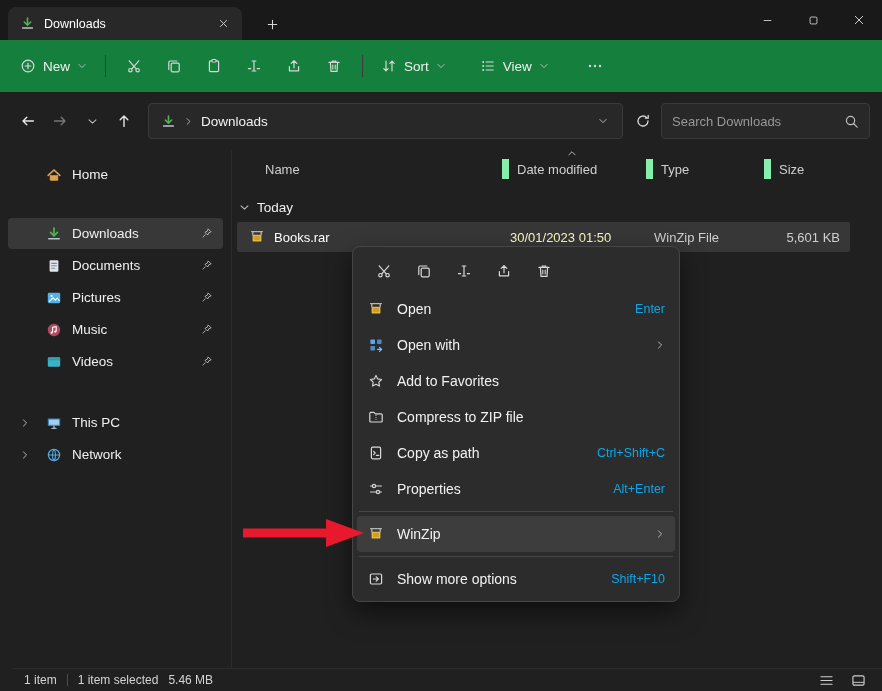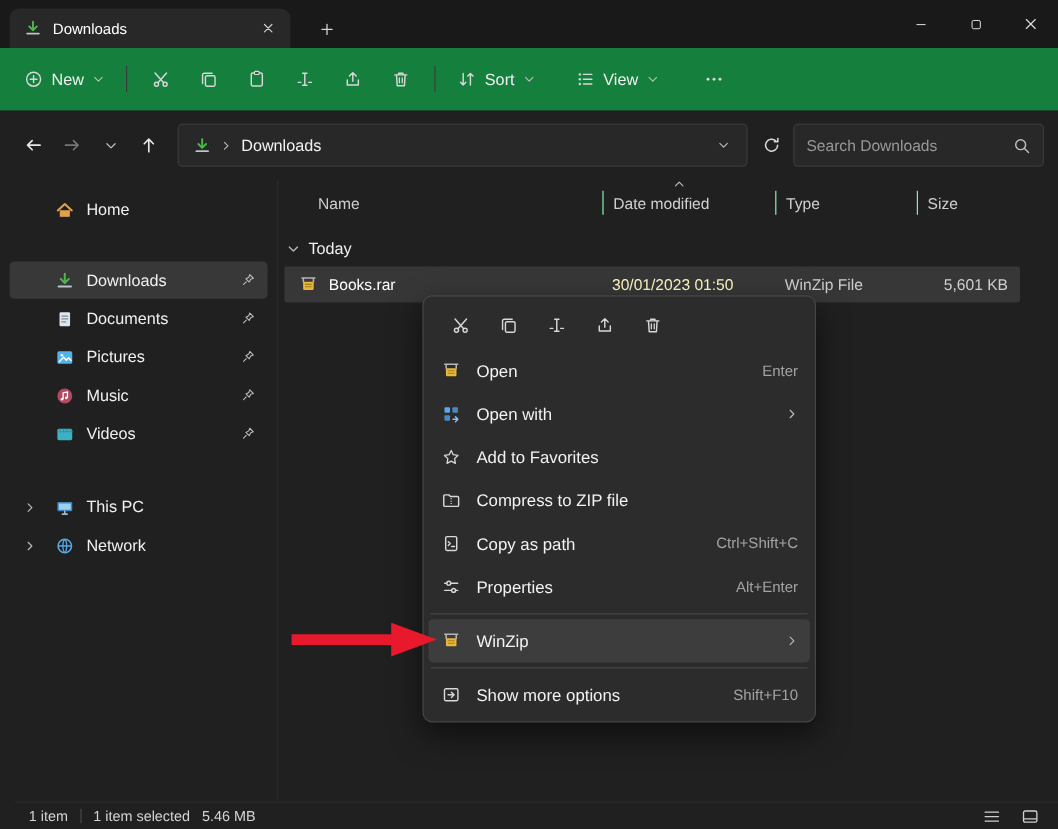--- a/index.html
+++ b/index.html
@@ -54,21 +54,21 @@
   .side-item.selected { background:#383838; }
   .chev-slot { width:22px; display:flex; align-items:center; justify-content:center; flex:0 0 auto; }
   .side-label { color:#f0f0f0; white-space:nowrap; }
   .side-pin { position:absolute; right:10px; top:9px; }
   .side-gap1 { height:26px; } .side-gap2 { height:28px; }
 
   
   .main { position:absolute; top:150px; left:233px; right:0; bottom:23px; background:#202020; }
   .headers { position:absolute; top:2px; left:4px; height:34px; display:flex; align-items:center;
     color:#cfcfcf; font-size:13px; }
-  .hcol { padding-left:8px; border-left:1px solid #86efac; height:20px; display:flex; align-items:center; }
+  .hcol { padding-left:8px; border-left:7px solid #86efac; height:20px; display:flex; align-items:center; }
   .hcol.c-name { width:265px; border-left:none; padding-left:28px; }
   .hcol.c-date { width:144px; position:relative; }
   .hcol.c-type { width:118px; }
   .hcol.c-size { width:86px; padding-right:10px; }
   .sort-caret { position:absolute; top:-10px; left:58px; }
   .group { position:absolute; top:46px; left:6px; height:22px; display:flex; align-items:center; gap:7px;
     font-size:13.5px; color:#f0f0f0; }
   .file-row { position:absolute; top:72px; left:4px; width:613px; height:30px; background:#373737;
     display:flex; align-items:center; font-size:13px; border-radius:2px; }
   .fcol { display:flex; align-items:center; height:100%; }
@@ -81,21 +81,21 @@
   .menu { position:absolute; left:352px; top:246px; width:328px; background:#2c2c2c;
     border:1px solid #464646; border-radius:8px; box-shadow:0 10px 26px rgba(0,0,0,.55);
     padding:4px; z-index:5; }
   .menu-iconrow { display:flex; align-items:center; height:40px; gap:6px; padding:0 10px; }
   .mi-btn { width:34px; height:32px; border-radius:4px; display:flex; align-items:center; justify-content:center; }
   .menu-item { height:36px; display:flex; align-items:center; gap:12px; padding:0 10px;
     border-radius:4px; font-size:14px; color:#f2f2f2; }
   .menu-item.hl { background:#3d3d3d; }
   .mi-icon { width:18px; display:flex; justify-content:center; flex:0 0 auto; }
   .mi-label { flex:1; white-space:nowrap; }
-  .mi-shortcut { color:#a3a3a3; font-size:12.5px; }
+  .mi-shortcut { color:#0ea5e9; font-size:12.5px; }
   .mi-sub { display:flex; align-items:center; }
   .menu-sep { height:1px; background:#464646; margin:4px 2px; }
 
   
   .statusbar { position:absolute; left:0; right:0; bottom:0; height:23px; background:#202020;
     border-top:1px solid #2b2b2b; display:flex; align-items:center; padding:0 12px;
     font-size:12px; color:#d4d4d4; gap:10px;margin-left:12px; }
   .sb-sep { width:1px; height:12px; background:#4a4a4a; }
   .sb-right { margin-left:auto; display:flex; gap:8px; align-items:center; }
   .sb-view { width:24px; height:18px; display:flex; align-items:center; justify-content:center; border-radius:3px; }

